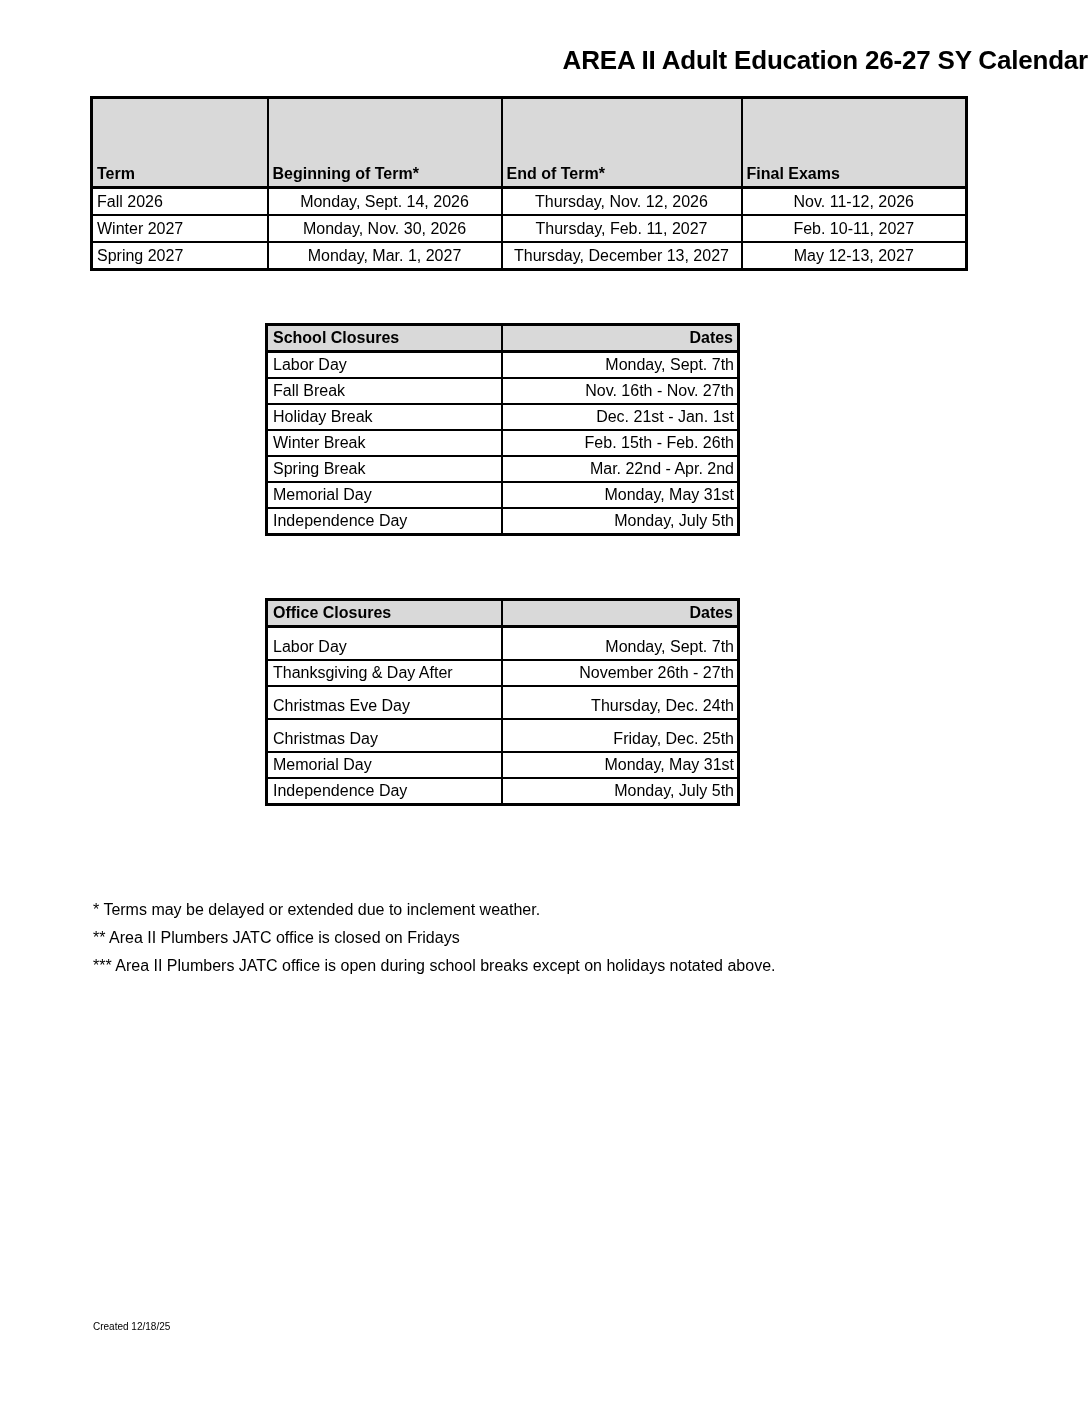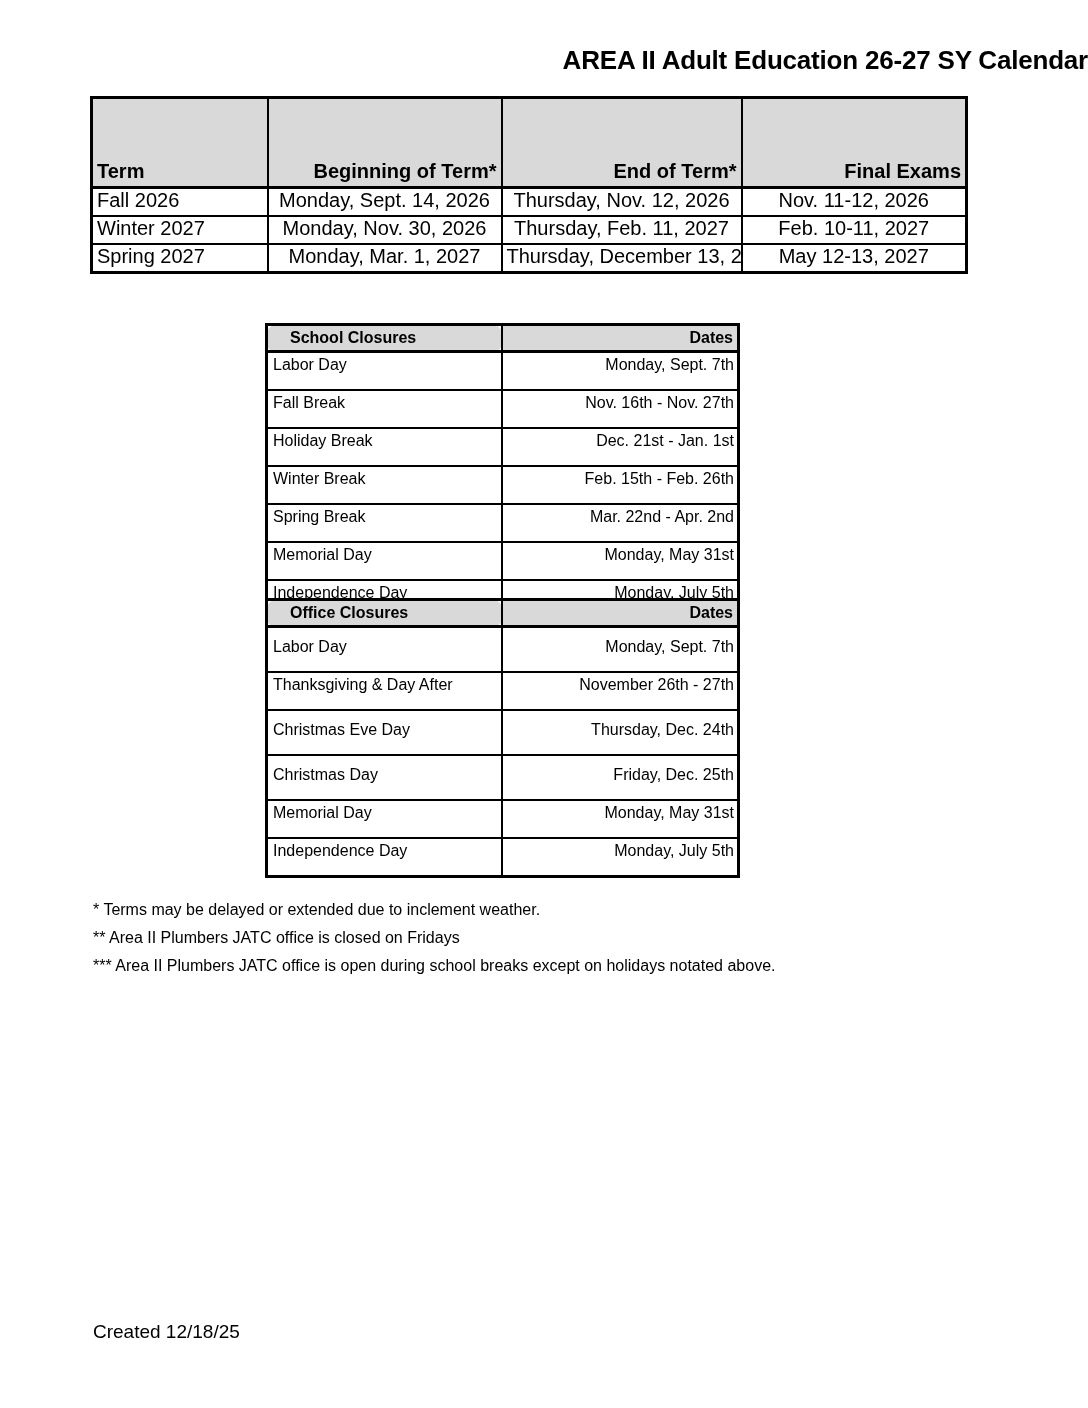--- a/index.html
+++ b/index.html
@@ -22,57 +22,57 @@
     position:absolute;top:45px;left:0;width:100%;
     margin:0;text-align:right;
     font-size:26px;font-weight:700;letter-spacing:-0.2px;
   }
   table{border-collapse:collapse;table-layout:fixed;}
   th,td{overflow:hidden;white-space:nowrap;}
 
   
   .terms-wrap{position:absolute;left:90px;top:96px;}
   #terms-table{width:875px;border:3px solid var(--border);}
-  #terms-table th,#terms-table td{border:2px solid var(--border);font-size:20px;}
+  #terms-table th,#terms-table td{border:2px solid var(--border);font-size:16px;}
   #terms-table thead th{
     background:var(--header-bg);
-    height:84px;vertical-align:bottom;text-align:right;
+    height:84px;vertical-align:bottom;text-align:left;
     font-weight:700;border-bottom:3px solid var(--border);
     padding:0 4px 3px;
   }
   #terms-table thead th:first-child{text-align:left;padding-left:4px;}
   #terms-table tbody td{
     height:22px;text-align:center;vertical-align:bottom;padding:0 4px 3px;
   }
   #terms-table tbody td:first-child{text-align:left;}
 
   
   .school-wrap{position:absolute;left:265px;top:323px;}
   .office-wrap{position:absolute;left:265px;top:598px;}
   .closure{width:472px;border:3px solid var(--border);}
   .closure th,.closure td{border:2px solid var(--border);font-size:16px;}
   .closure thead th{
     background:var(--header-bg);
     height:21px;vertical-align:bottom;font-weight:700;
     border-bottom:3px solid var(--border);padding:0 4px 3px;
   }
-  .closure thead th:first-child{text-align:left;padding-left:22px;border-radius:9px;}
+  .closure thead th:first-child{text-align:left;padding-left:5px;}
   .closure thead th:last-child{text-align:right;}
-  .closure tbody td{height:21px;vertical-align:bottom;padding:0 3px 15px;}
+  .closure tbody td{height:21px;vertical-align:bottom;padding:0 3px 3px;}
   .closure tbody td:first-child{text-align:left;padding-left:5px;}
   .closure tbody td:last-child{text-align:right;padding-right:3px;}
   
   #office-table tbody tr:nth-child(1) td,
   #office-table tbody tr:nth-child(3) td,
   #office-table tbody tr:nth-child(4) td{height:28px;}
 
   
   .footnotes{position:absolute;left:93px;top:896px;}
   .footnotes p{margin:0;font-size:16px;line-height:28px;}
-  .created{position:absolute;left:93px;top:1321px;font-size:19px;}
+  .created{position:absolute;left:93px;top:1321px;font-size:10px;}
 </style>
 </head>
 <body>
 
 <div class="page">
 
   <h1 class="title">AREA II Adult Education 26-27 SY Calendar</h1>
 
   <div class="terms-wrap">
     <table id="terms-table">

